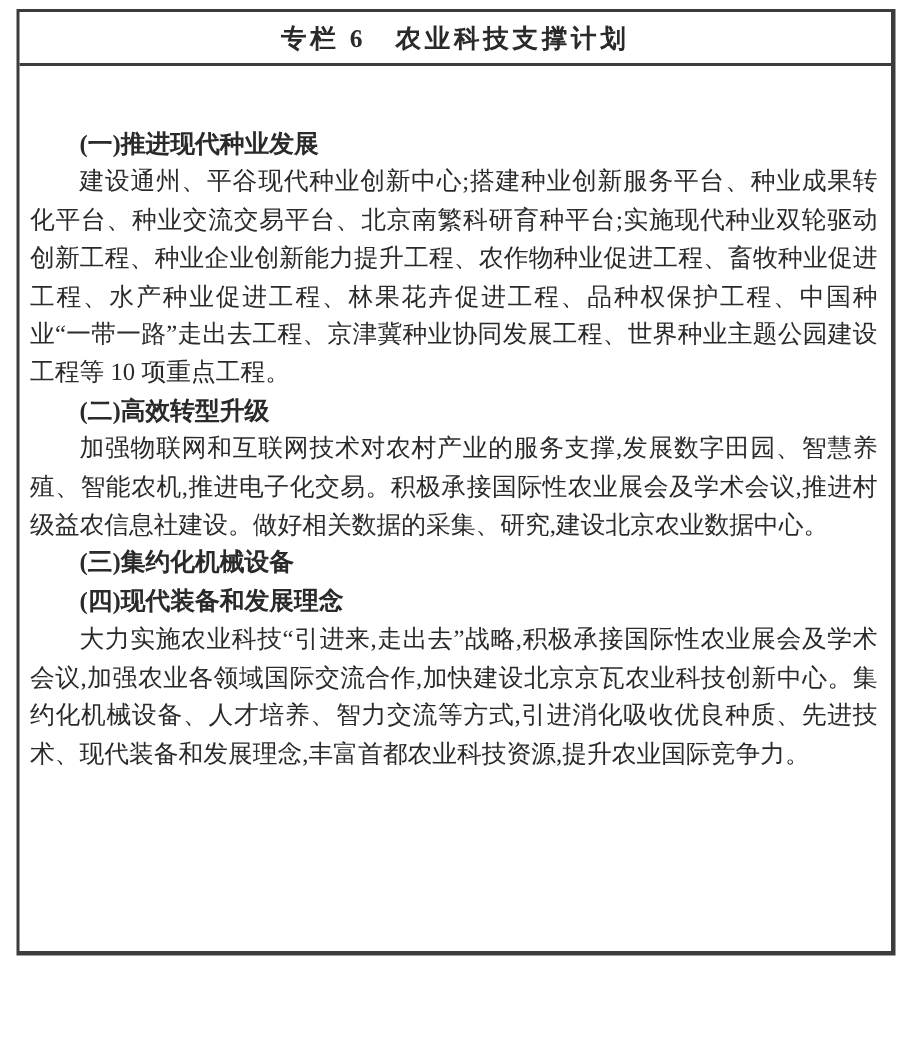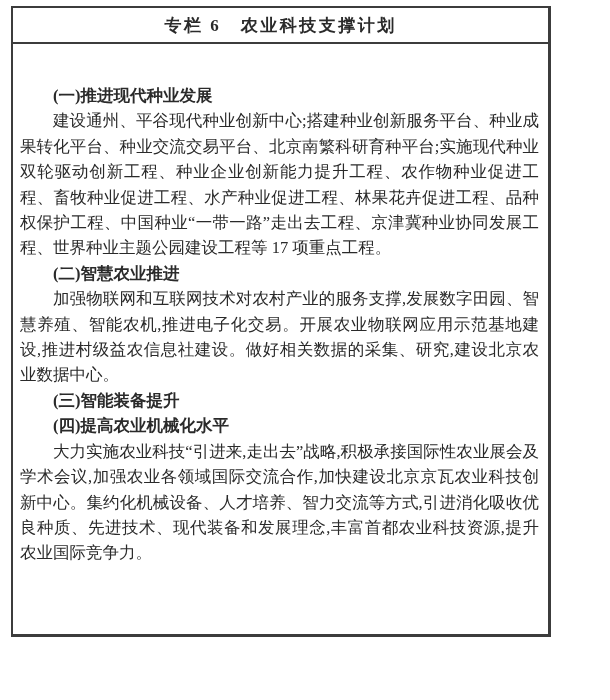--- a/index.html
+++ b/index.html
@@ -12,21 +12,21 @@
     height: 700px;
     position: relative;
     font-family: "Liberation Serif", "DejaVu Serif", serif;
     color: #262626;
     overflow: hidden;
   }
   .panel {
     position: absolute;
     left: 11px;
     top: 6px;
-    width: 540px;
+    width: 586px;
     height: 631px;
     box-sizing: border-box;
     border: 2px solid #3c3c3c;
     border-right-width: 3px;
     border-bottom-width: 3px;
     background: #ffffff;
   }
   .panel-title-bar {
     height: 36px;
     box-sizing: border-box;
@@ -64,31 +64,31 @@
 <body>
 
 <div class="panel">
   <div class="panel-title-bar">
     <span class="panel-title">专栏 6　农业科技支撑计划</span>
   </div>
   <div class="panel-body">
 
     <div class="section">
       <div class="sec-heading">(一)推进现代种业发展</div>
-      <p class="sec-para">建设通州、平谷现代种业创新中心;搭建种业创新服务平台、种业成果转化平台、种业交流交易平台、北京南繁科研育种平台;实施现代种业双轮驱动创新工程、种业企业创新能力提升工程、农作物种业促进工程、畜牧种业促进工程、水产种业促进工程、林果花卉促进工程、品种权保护工程、中国种业“一带一路”走出去工程、京津冀种业协同发展工程、世界种业主题公园建设工程等 17 项重点工程。</p>
+      <p class="sec-para">建设通州、平谷现代种业创新中心;搭建种业创新服务平台、种业成果转化平台、种业交流交易平台、北京南繁科研育种平台;实施现代种业双轮驱动创新工程、种业企业创新能力提升工程、农作物种业促进工程、畜牧种业促进工程、水产种业促进工程、林果花卉促进工程、品种权保护工程、中国种业“一带一路”走出去工程、京津冀种业协同发展工程、世界种业主题公园建设工程等 10 项重点工程。</p>
     </div>
 
     <div class="section">
-      <div class="sec-heading">(二)智慧农业推进</div>
-      <p class="sec-para">加强物联网和互联网技术对农村产业的服务支撑,发展数字田园、智慧养殖、智能农机,推进电子化交易。开展农业物联网应用示范基地建设,推进村级益农信息社建设。做好相关数据的采集、研究,建设北京农业数据中心。</p>
+      <div class="sec-heading">(二)高效转型升级</div>
+      <p class="sec-para">加强物联网和互联网技术对农村产业的服务支撑,发展数字田园、智慧养殖、智能农机,推进电子化交易。积极承接国际性农业展会及学术会议,推进村级益农信息社建设。做好相关数据的采集、研究,建设北京农业数据中心。</p>
     </div>
 
     <div class="section">
-      <div class="sec-heading">(三)智能装备提升</div>
+      <div class="sec-heading">(三)集约化机械设备</div>
     </div>
 
     <div class="section">
-      <div class="sec-heading">(四)提高农业机械化水平</div>
+      <div class="sec-heading">(四)现代装备和发展理念</div>
       <p class="sec-para">大力实施农业科技“引进来,走出去”战略,积极承接国际性农业展会及学术会议,加强农业各领域国际交流合作,加快建设北京京瓦农业科技创新中心。集约化机械设备、人才培养、智力交流等方式,引进消化吸收优良种质、先进技术、现代装备和发展理念,丰富首都农业科技资源,提升农业国际竞争力。</p>
     </div>
 
   </div>
 </div>
 
 </body></html>

